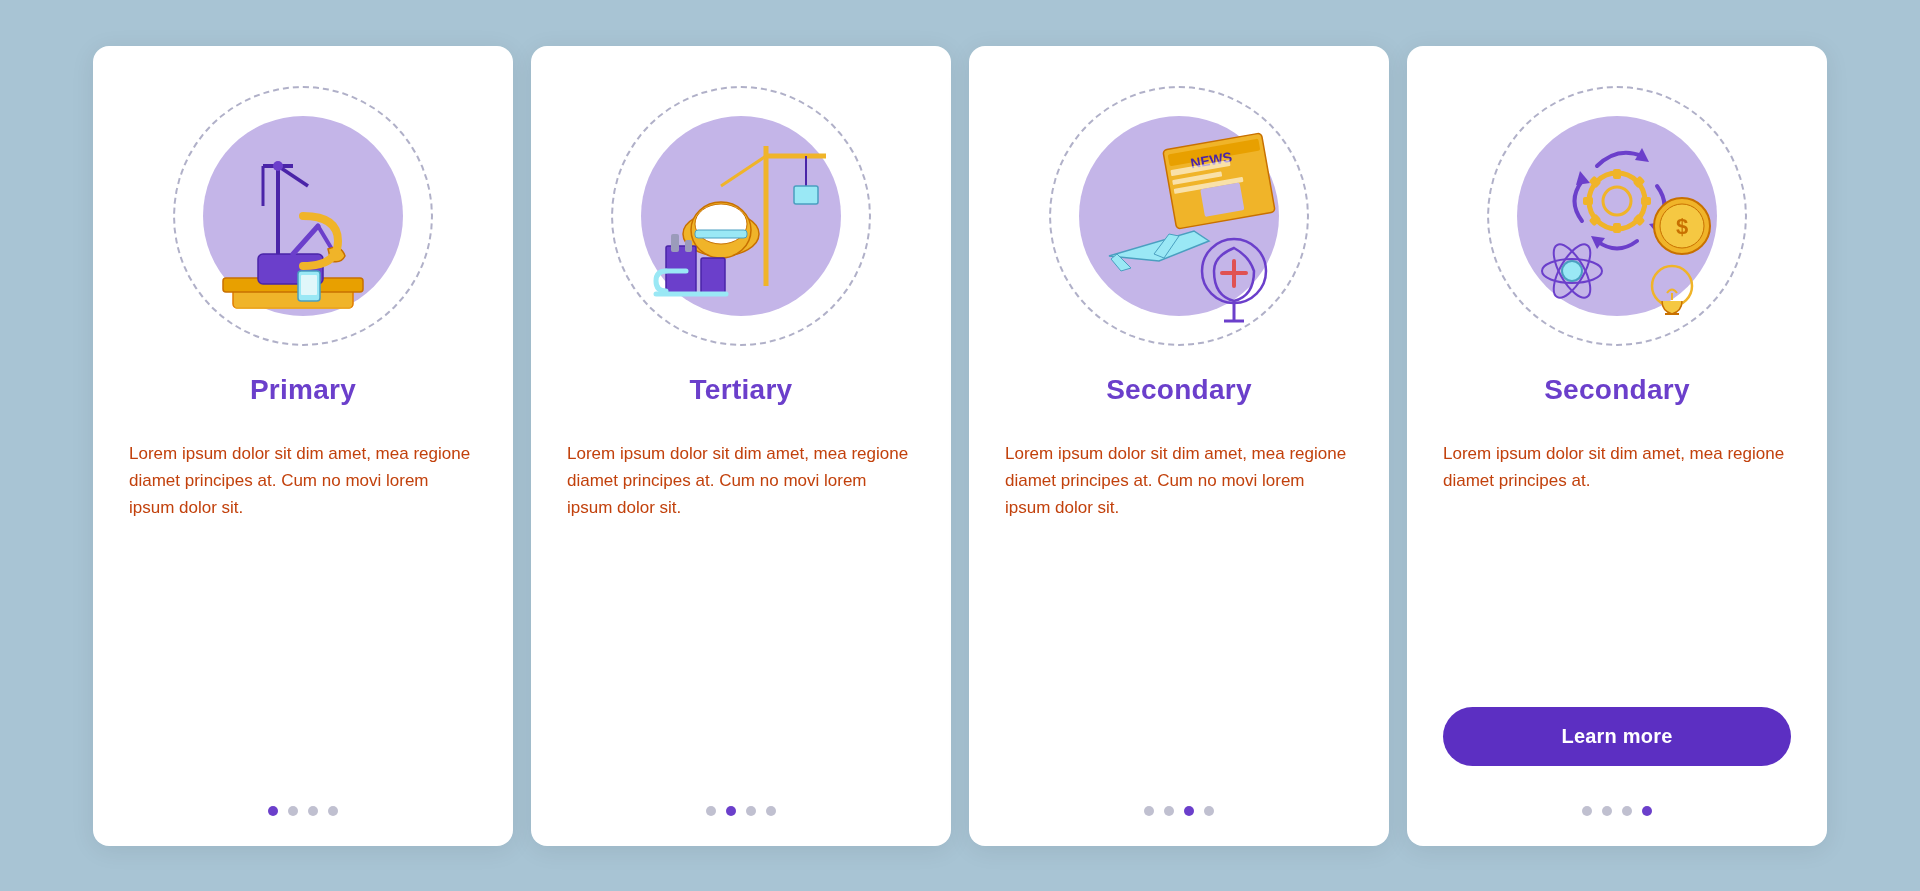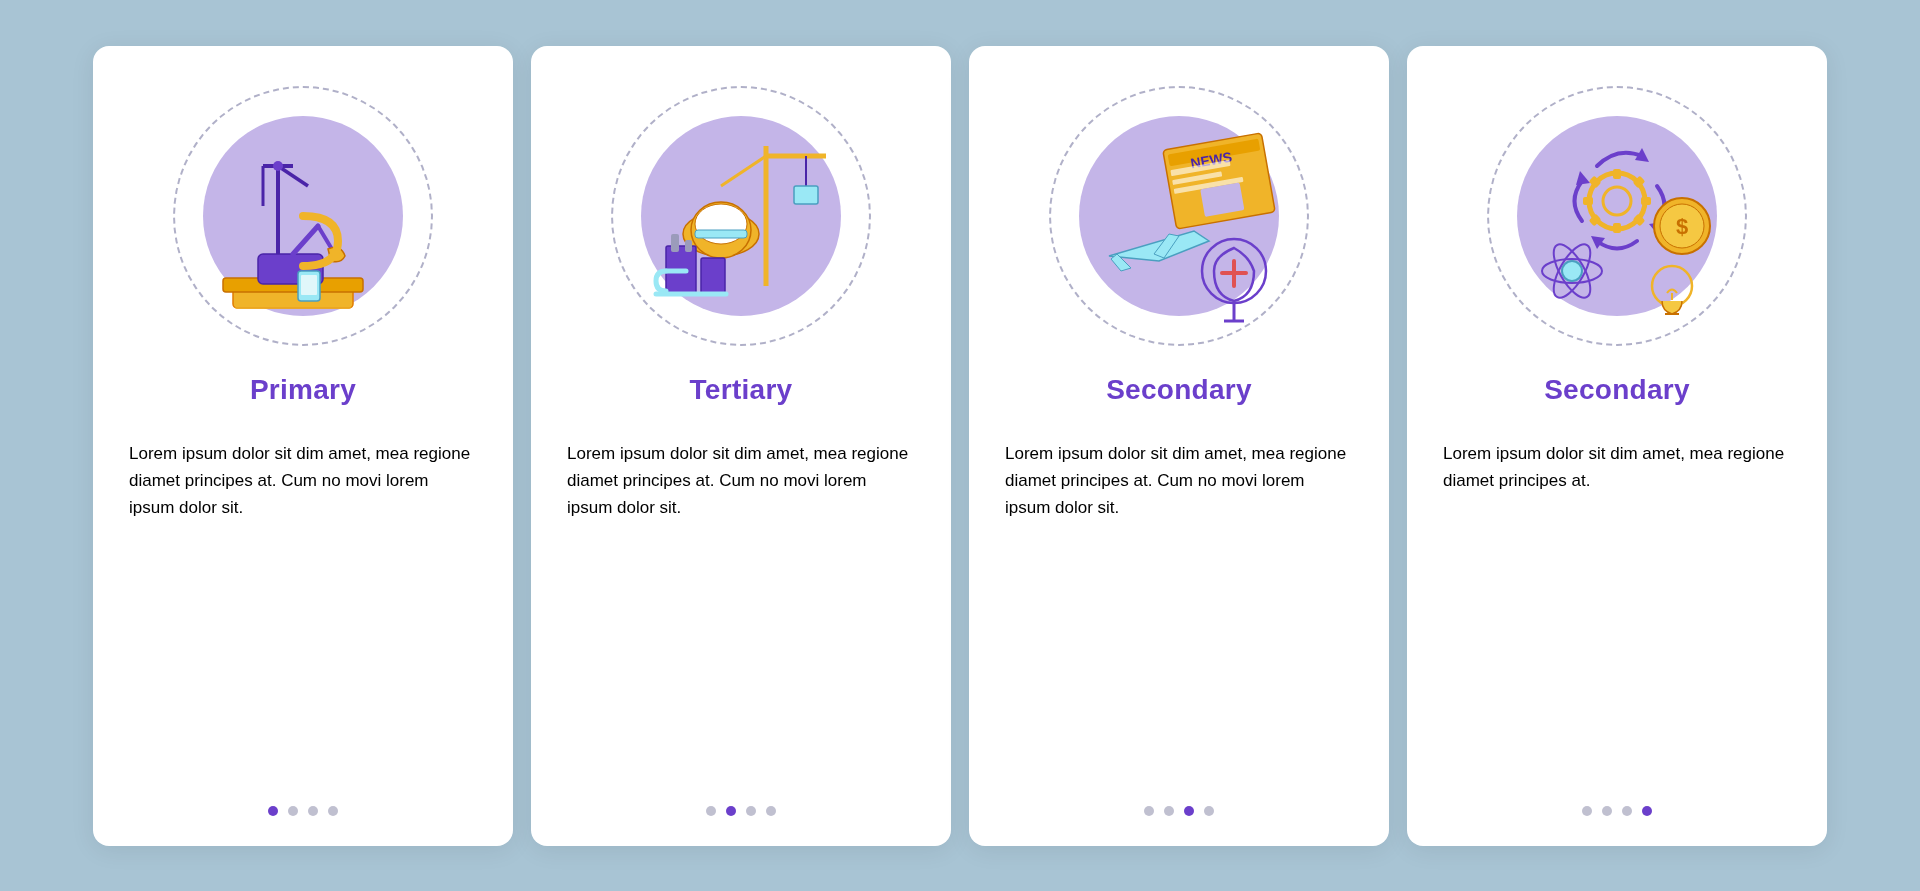--- a/index.html
+++ b/index.html
@@ -78,21 +78,21 @@
       font-size: 28px;
       font-weight: 700;
       color: #6b3fcb;
       margin-bottom: 34px;
       text-align: left;
       letter-spacing: 0.01em;
     }
 
     .card-text {
       font-size: 17px;
-      color: #000000;
+      color: #c2410c;
       line-height: 1.6;
       text-align: left;
       margin-bottom: auto;
       width: 100%;
     }
 
     .dots-row {
       display: flex;
       gap: 10px;
       margin-top: 36px;
@@ -288,20 +288,21 @@
         <circle cx="185" cy="200" r="20" fill="none" stroke="#f0b429" stroke-width="2.5"></circle>
         <path d="M175,215 Q175,225 185,228 Q195,225 195,215" fill="#f5c842" stroke="#c87000" stroke-width="1.5"></path>
         <line x1="178" y1="228" x2="192" y2="228" stroke="#c87000" stroke-width="2"></line>
 
         <path d="M180,207 Q185,200 190,207" fill="none" stroke="#f0b429" stroke-width="2"></path>
         <line x1="185" y1="207" x2="185" y2="214" stroke="#f0b429" stroke-width="2"></line>
       </svg>
     </div>
     <div class="card-title">Secondary</div>
     <div class="card-text">Lorem ipsum dolor sit dim amet, mea regione diamet principes at.</div>
+    <button class="learn-more-btn">Learn more</button>
     <div class="dots-row">
       <div class="dot"></div>
       <div class="dot"></div>
       <div class="dot"></div>
       <div class="dot active"></div>
     </div>
   </div>
 
 </div>
 

